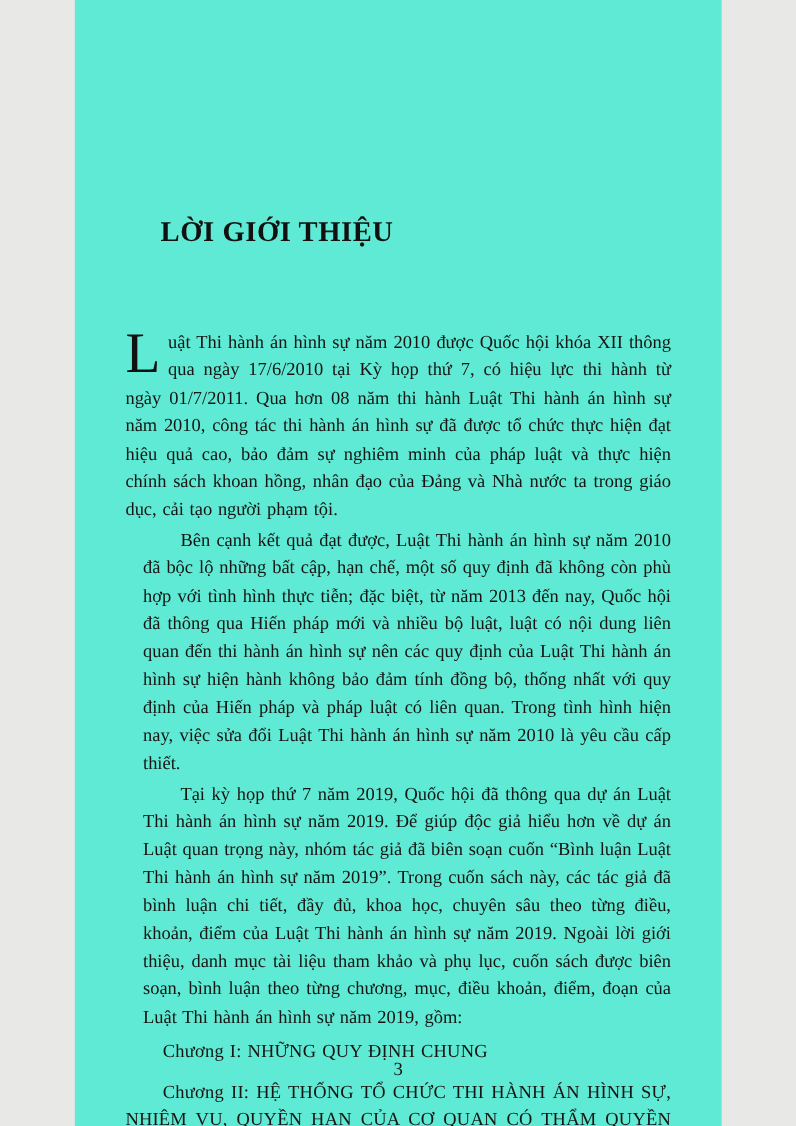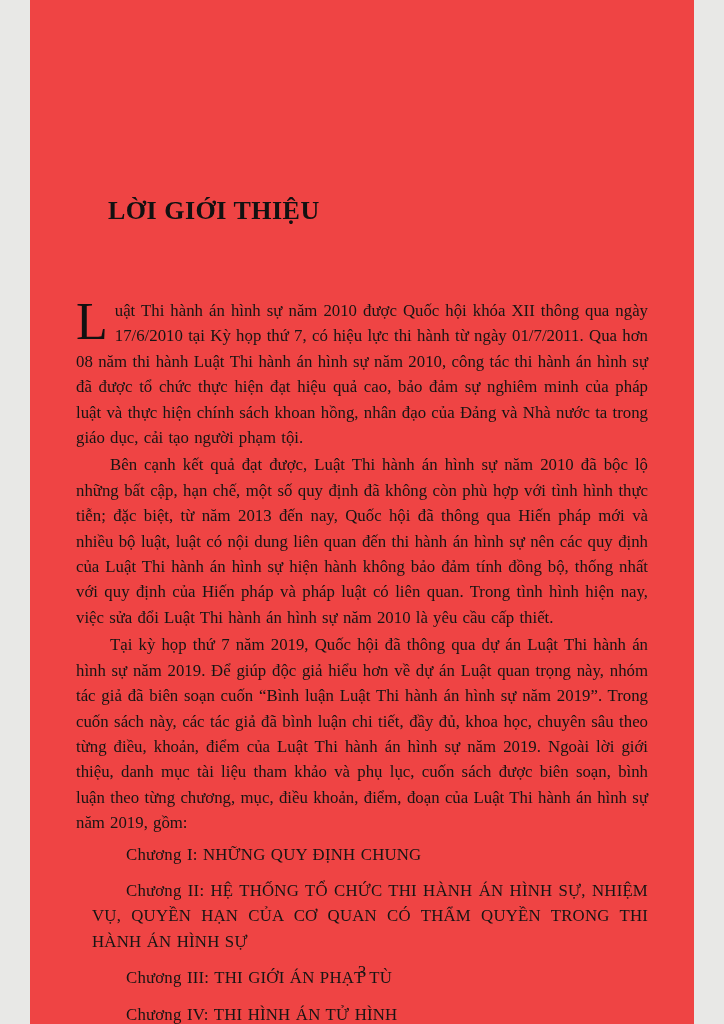--- a/index.html
+++ b/index.html
@@ -3,24 +3,24 @@
 <meta charset="utf-8">
 <style>
   html, body {
     margin: 0;
     padding: 0;
     background: #e8e8e6;
     font-family: "Liberation Serif", "DejaVu Serif", serif;
   }
   .page {
     position: relative;
-    width: 664px;
+    width: 588px;
     height: 1024px;
     margin: 0 auto;
-    background: #ef4444;
+    background: #5eead4;
     color: #171513;
     overflow: hidden;
     box-sizing: border-box;
     padding: 0 46px;
   }
   h1.page-title {
     margin: 0;
     padding-top: 196px;
     margin-left: 32px;
     font-size: 26px;
@@ -33,36 +33,37 @@
     font-size: 16.8px;
     line-height: 25.4px;
     text-align: justify;
     word-spacing: 1px;
   }
   p.para {
     margin: 0 0 2px 0;
   }
   p.para.indent {
     text-indent: 34px;
+    margin-left: 16px;
   }
   .drop-cap {
     float: left;
     font-size: 52px;
     line-height: 42px;
     padding: 3px 7px 0 0;
     font-weight: normal;
     color: #111;
   }
   .italic-title {
   }
   .chapter-list {
     margin-top: 6px;
   }
   p.chapter {
-    margin: 0 0 11px 16px;
+    margin: 0 0 11px 0;
     text-indent: 34px;
     text-align: justify;
     font-size: 16.8px;
     line-height: 25.4px;
     letter-spacing: 0.2px;
   }
   .page-number {
     position: absolute;
     bottom: 42px;
     left: 0;

